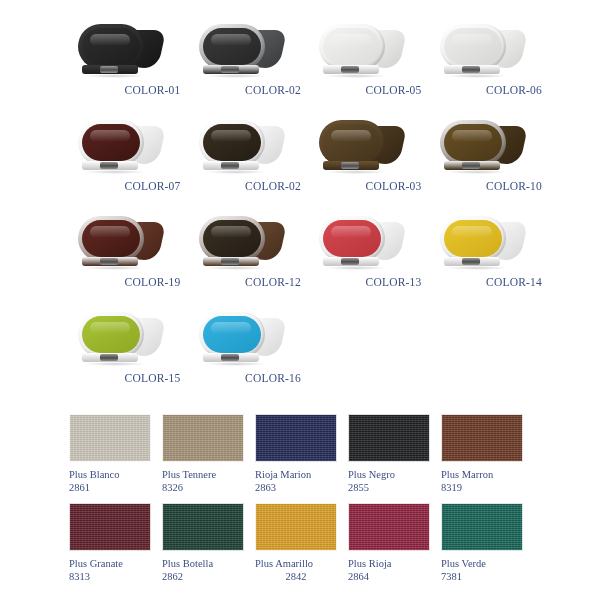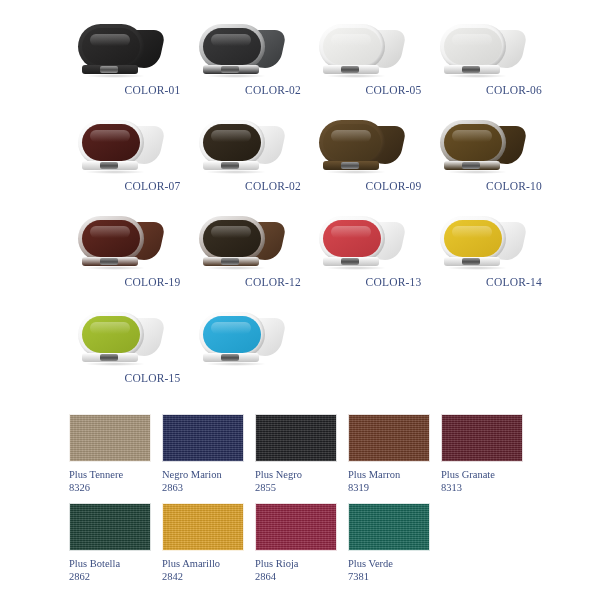--- a/index.html
+++ b/index.html
@@ -255,21 +255,21 @@
             <div class="shell-ring" style="background: linear-gradient(160deg, rgb(106, 82, 49), rgb(53, 39, 22) 145%); box-shadow: rgba(0, 0, 0, 0.18) -2px -2px 3px inset;">
               <div class="pad" style="background: linear-gradient(150deg, rgb(97, 74, 42), rgb(68, 52, 28));">
                 <div class="pad-gloss"></div>
               </div>
             </div>
           </div>
           <div class="bracket" style="background: linear-gradient(rgb(106, 82, 49), rgb(58, 44, 24));"></div>
           <div class="bracket-clip"></div>
           <div class="shadow"></div>
         </div>
-        <div class="product-label" style="color: rgb(60, 78, 129);">COLOR-09</div>
+        <div class="product-label" style="color: rgb(60, 78, 129);">COLOR-03</div>
       </div>
       <div class="product-cell">
         <div class="product-art">
           <div class="shell">
             <div class="shell-back" style="background: linear-gradient(135deg, rgb(78, 58, 28), rgb(52, 38, 19));"></div>
             <div class="shell-ring" style="background: linear-gradient(160deg, rgb(242, 242, 242), rgb(52, 38, 19) 145%); box-shadow: rgba(0, 0, 0, 0.18) -2px -2px 3px inset;">
               <div class="pad" style="background: linear-gradient(150deg, rgb(106, 81, 38), rgb(75, 56, 24));">
                 <div class="pad-gloss"></div>
               </div>
             </div>
@@ -367,38 +367,47 @@
             <div class="shell-ring" style="background: linear-gradient(160deg, rgb(255, 255, 255), rgb(217, 217, 217) 145%); box-shadow: rgba(0, 0, 0, 0.18) -2px -2px 3px inset;">
               <div class="pad" style="background: linear-gradient(150deg, rgb(53, 178, 224), rgb(31, 155, 201));">
                 <div class="pad-gloss"></div>
               </div>
             </div>
           </div>
           <div class="bracket" style="background: linear-gradient(rgb(255, 255, 255), rgb(195, 195, 195));"></div>
           <div class="bracket-clip"></div>
           <div class="shadow"></div>
         </div>
+        <div class="product-label" style="color: rgb(60, 78, 129);">COLOR-16</div>
       </div>
     </div>
 
   <div class="swatch-grid">
+      <div class="swatch-cell">
+        <div class="swatch-chip" style="background: rgb(205, 199, 187);">
+          <div class="swatch-weave"></div>
+          <div class="swatch-weave2"></div>
+        </div>
+        <div class="swatch-name" style="color: rgb(60, 78, 129);">Plus Blanco</div>
+        <div class="swatch-code" style="color: rgb(60, 78, 129);">2861</div>
+      </div>
       <div class="swatch-cell">
         <div class="swatch-chip" style="background: rgb(166, 147, 121);">
           <div class="swatch-weave"></div>
           <div class="swatch-weave2"></div>
         </div>
         <div class="swatch-name" style="color: rgb(60, 78, 129);">Plus Tennere</div>
         <div class="swatch-code" style="color: rgb(60, 78, 129);">8326</div>
       </div>
       <div class="swatch-cell">
         <div class="swatch-chip" style="background: rgb(35, 42, 85);">
           <div class="swatch-weave"></div>
           <div class="swatch-weave2"></div>
         </div>
-        <div class="swatch-name" style="color: rgb(60, 78, 129);">Negro Marion</div>
+        <div class="swatch-name" style="color: rgb(60, 78, 129);">Rioja Marion</div>
         <div class="swatch-code" style="color: rgb(60, 78, 129);">2863</div>
       </div>
       <div class="swatch-cell">
         <div class="swatch-chip" style="background: rgb(31, 32, 35);">
           <div class="swatch-weave"></div>
           <div class="swatch-weave2"></div>
         </div>
         <div class="swatch-name" style="color: rgb(60, 78, 129);">Plus Negro</div>
         <div class="swatch-code" style="color: rgb(60, 78, 129);">2855</div>
       </div>
@@ -425,21 +434,21 @@
         </div>
         <div class="swatch-name" style="color: rgb(60, 78, 129);">Plus Botella</div>
         <div class="swatch-code" style="color: rgb(60, 78, 129);">2862</div>
       </div>
       <div class="swatch-cell">
         <div class="swatch-chip" style="background: rgb(218, 160, 40);">
           <div class="swatch-weave"></div>
           <div class="swatch-weave2"></div>
         </div>
         <div class="swatch-name" style="color: rgb(60, 78, 129);">Plus Amarillo</div>
-        <div class="swatch-code" style="color: rgb(60, 78, 129);">2842</div>
+        <div class="swatch-code" style="color: rgb(60, 78, 129); text-align: center;">2842</div>
       </div>
       <div class="swatch-cell">
         <div class="swatch-chip" style="background: rgb(142, 35, 64);">
           <div class="swatch-weave"></div>
           <div class="swatch-weave2"></div>
         </div>
         <div class="swatch-name" style="color: rgb(60, 78, 129);">Plus Rioja</div>
         <div class="swatch-code" style="color: rgb(60, 78, 129);">2864</div>
       </div>
       <div class="swatch-cell">

